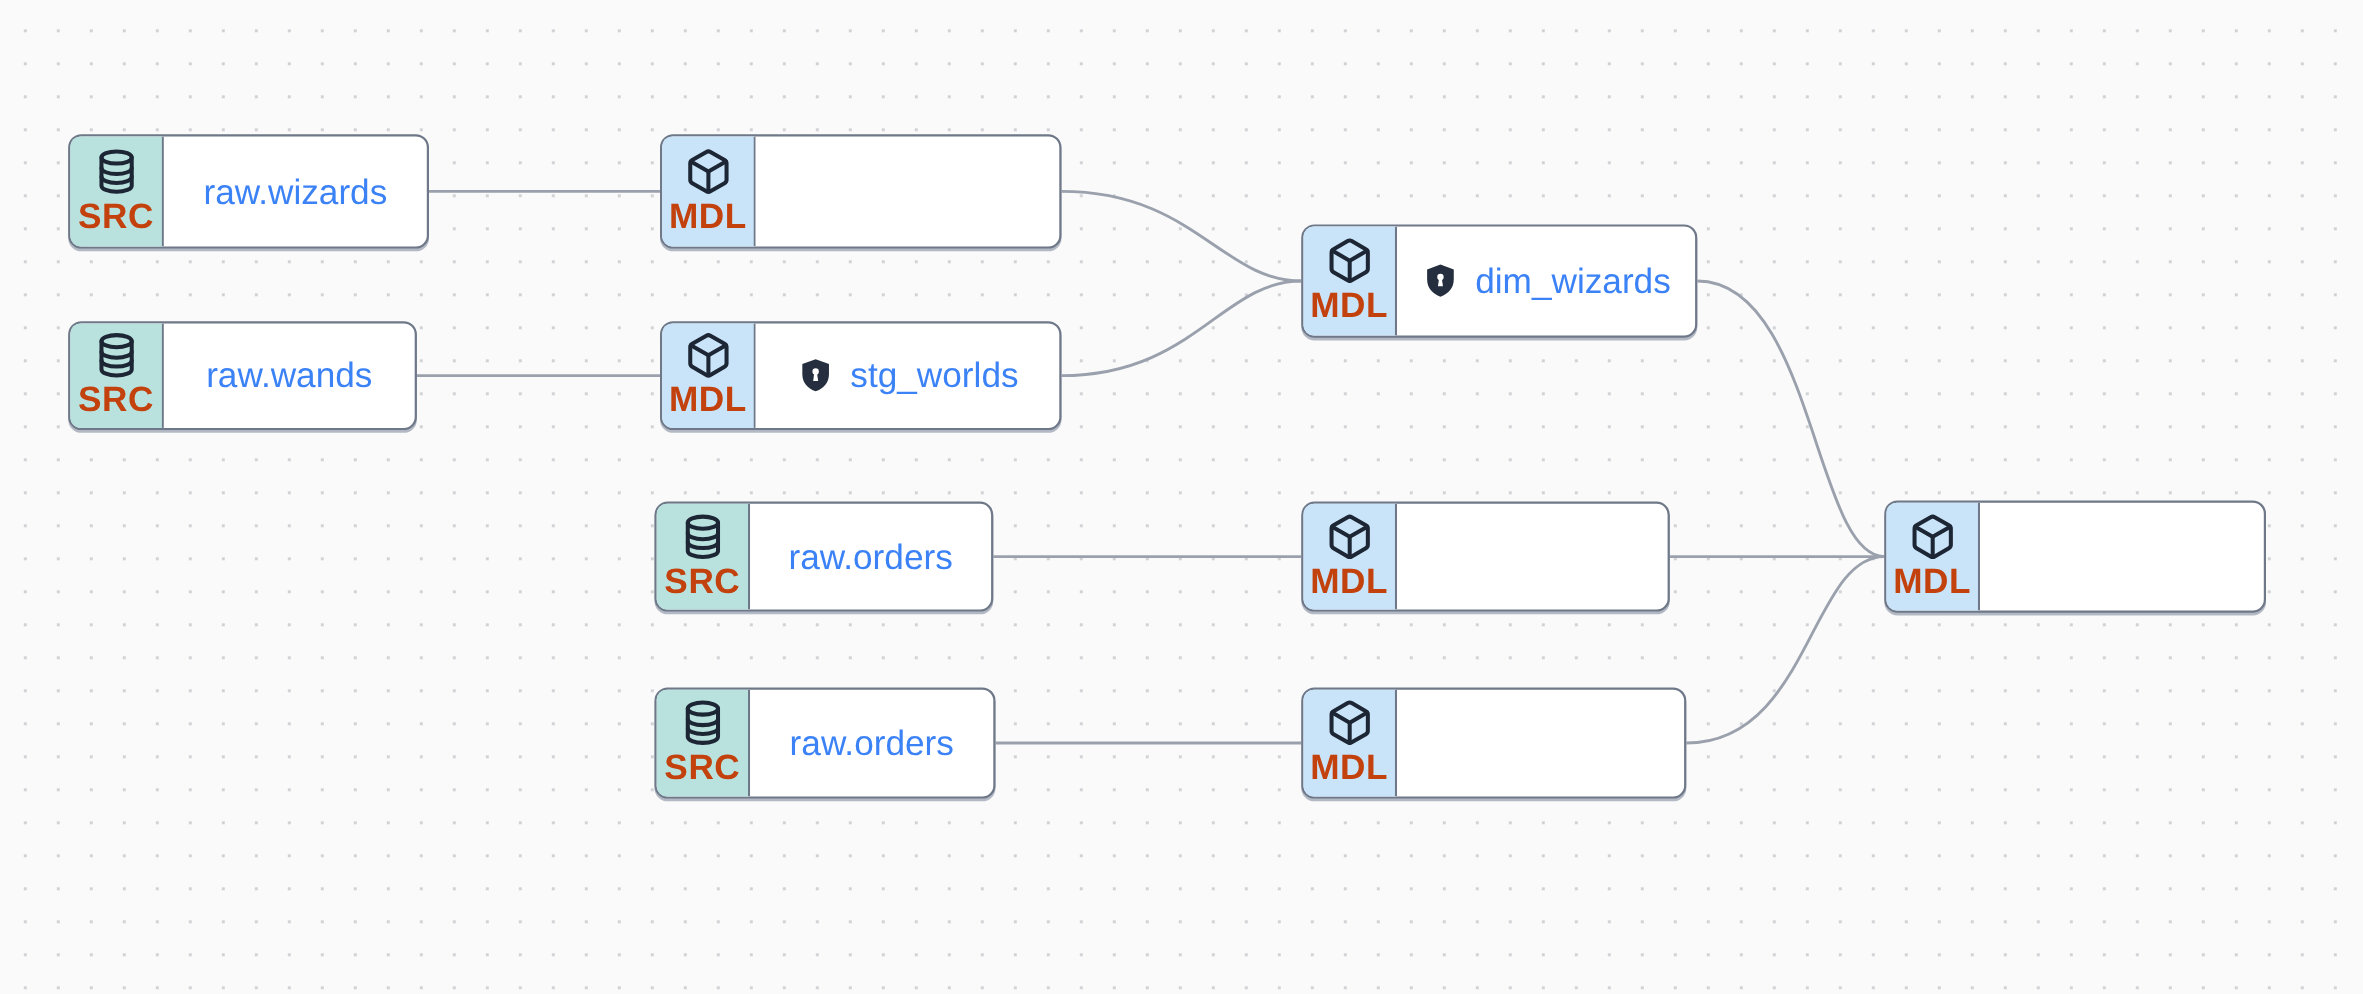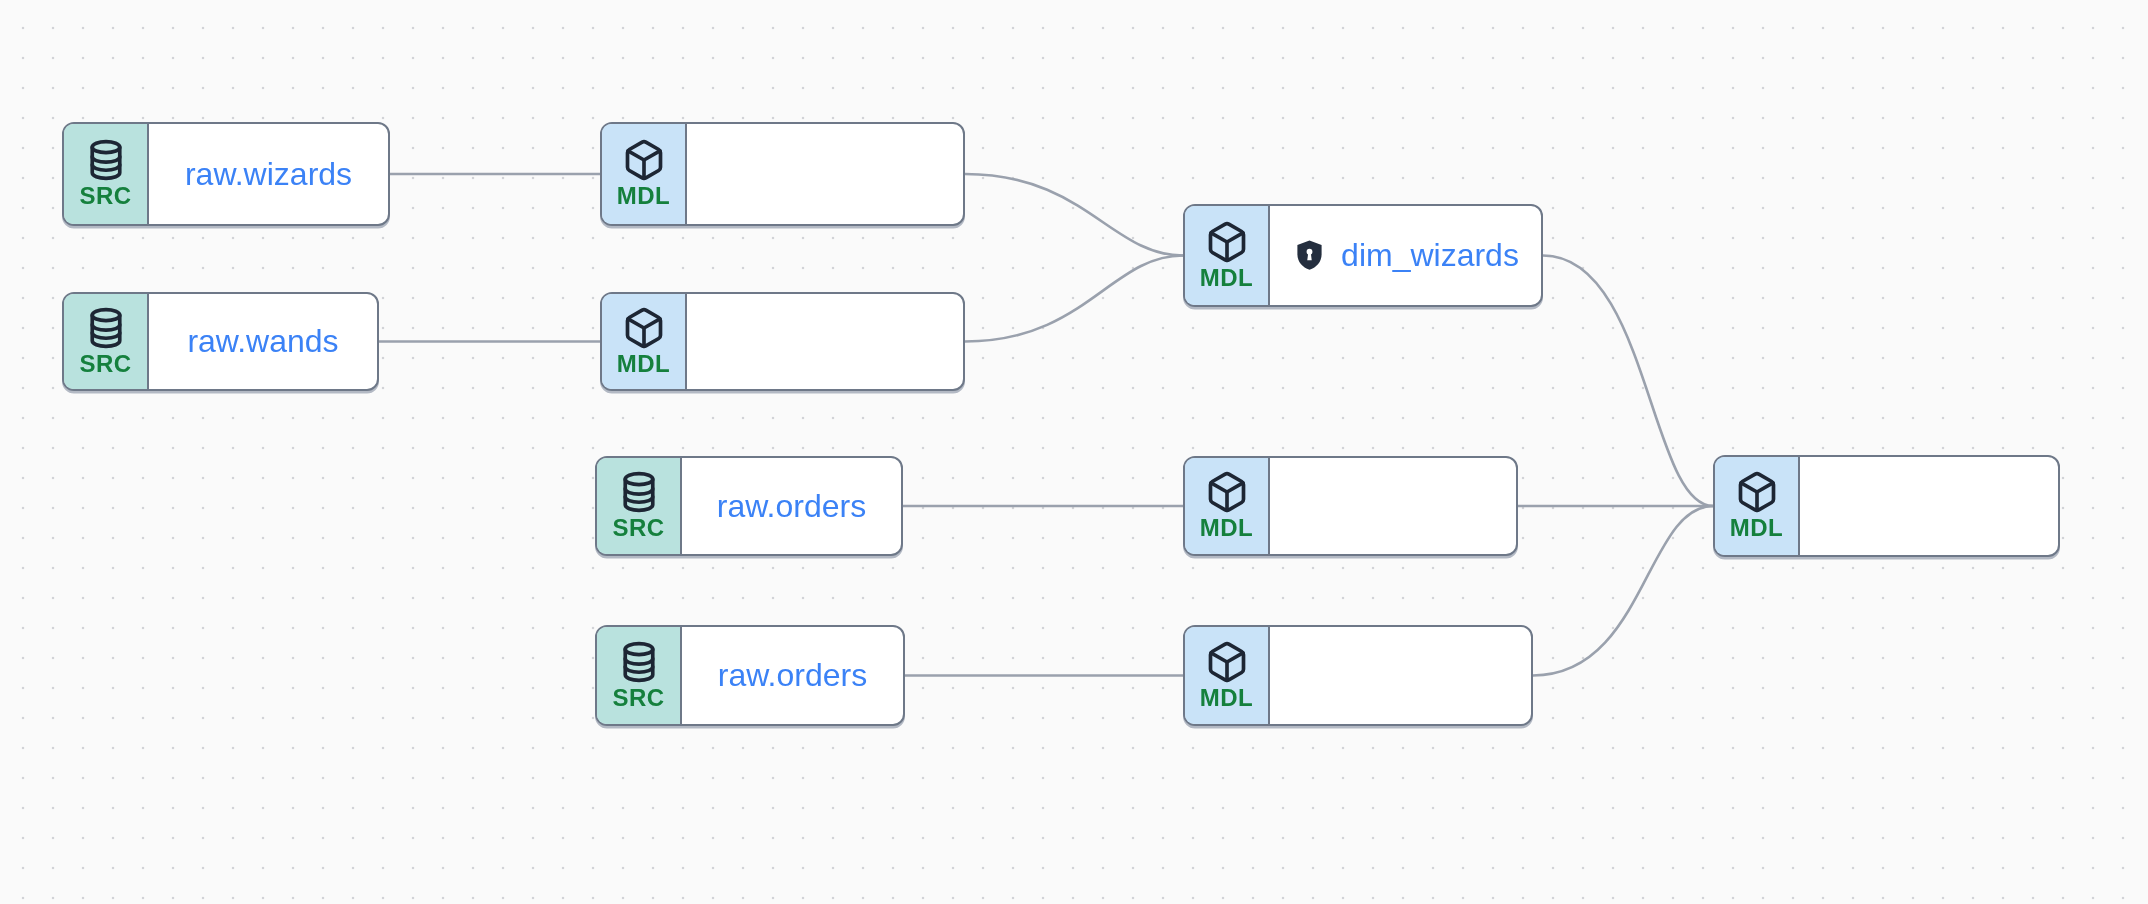--- a/index.html
+++ b/index.html
@@ -29,21 +29,21 @@
   .badge{
     flex:0 0 83px;
     display:flex;flex-direction:column;
     align-items:center;justify-content:center;
     gap:1px;
     border-right:2px solid #6e7888;
     border-radius:9px 0 0 9px;
   }
   .badge .type-icon{width:44px;height:44px;display:block;}
   .badge .badge-label{
-    font-size:24px;font-weight:700;color:#15803d;
+    font-size:32px;font-weight:700;color:#c2410c;
     letter-spacing:0.5px;line-height:1.1;
   }
   .node-body{
     flex:1;
     display:flex;align-items:center;justify-content:center;
     gap:14px;
     padding:0 20px;
     min-width:0;
   }
   .shield-wrap{width:35px;height:35px;display:block;flex:0 0 auto;}
@@ -108,36 +108,44 @@
       </div>
       <div class="node" style="left: 600px; top: 292px; width: 365px; height: 99px;">
         <div class="badge" style="background: rgb(201, 227, 248);">
           <span class="type-icon"><svg viewBox="0 0 24 24" width="100%" height="100%" fill="none" stroke="#1d2634" stroke-width="2" stroke-linecap="round" stroke-linejoin="round">
               <path d="M21 8a2 2 0 0 0-1-1.73l-7-4a2 2 0 0 0-2 0l-7 4A2 2 0 0 0 3 8v8a2 2 0 0 0 1 1.73l7 4a2 2 0 0 0 2 0l7-4A2 2 0 0 0 21 16Z"></path>
               <path d="m3.3 7 8.7 5 8.7-5"></path>
               <path d="M12 22V12"></path>
             </svg></span>
           <span class="badge-label">MDL</span>
         </div>
-      </div>
-      <div class="node" style="left: 1183px; top: 204px; width: 360px; height: 103px;">
-        <div class="badge" style="background: rgb(201, 227, 248);">
-          <span class="type-icon"><svg viewBox="0 0 24 24" width="100%" height="100%" fill="none" stroke="#1d2634" stroke-width="2" stroke-linecap="round" stroke-linejoin="round">
-              <path d="M21 8a2 2 0 0 0-1-1.73l-7-4a2 2 0 0 0-2 0l-7 4A2 2 0 0 0 3 8v8a2 2 0 0 0 1 1.73l7 4a2 2 0 0 0 2 0l7-4A2 2 0 0 0 21 16Z"></path>
-              <path d="m3.3 7 8.7 5 8.7-5"></path>
-              <path d="M12 22V12"></path>
-            </svg></span>
-          <span class="badge-label">MDL</span>
-        </div>
         <div class="node-body">
           <span class="shield-wrap"><svg viewBox="0 0 24 24" width="100%" height="100%">
               <path fill="#242e3e" d="M12 1.7l8.3 3.1v6.3c0 5.3-3.5 9-8.3 10.7-4.8-1.7-8.3-5.4-8.3-10.7V4.8z"></path>
               <circle cx="12" cy="9.4" r="2" fill="#ffffff"></circle>
               <path fill="#ffffff" d="M11.1 10.5h1.8l.65 4.8h-3.1z"></path>
             </svg></span>
+          <span class="node-title">stg_worlds</span>
+        </div>
+      </div>
+      <div class="node" style="left: 1183px; top: 204px; width: 360px; height: 103px;">
+        <div class="badge" style="background: rgb(201, 227, 248);">
+          <span class="type-icon"><svg viewBox="0 0 24 24" width="100%" height="100%" fill="none" stroke="#1d2634" stroke-width="2" stroke-linecap="round" stroke-linejoin="round">
+              <path d="M21 8a2 2 0 0 0-1-1.73l-7-4a2 2 0 0 0-2 0l-7 4A2 2 0 0 0 3 8v8a2 2 0 0 0 1 1.73l7 4a2 2 0 0 0 2 0l7-4A2 2 0 0 0 21 16Z"></path>
+              <path d="m3.3 7 8.7 5 8.7-5"></path>
+              <path d="M12 22V12"></path>
+            </svg></span>
+          <span class="badge-label">MDL</span>
+        </div>
+        <div class="node-body">
+          <span class="shield-wrap"><svg viewBox="0 0 24 24" width="100%" height="100%">
+              <path fill="#242e3e" d="M12 1.7l8.3 3.1v6.3c0 5.3-3.5 9-8.3 10.7-4.8-1.7-8.3-5.4-8.3-10.7V4.8z"></path>
+              <circle cx="12" cy="9.4" r="2" fill="#ffffff"></circle>
+              <path fill="#ffffff" d="M11.1 10.5h1.8l.65 4.8h-3.1z"></path>
+            </svg></span>
           <span class="node-title">dim_wizards</span>
         </div>
       </div>
       <div class="node" style="left: 595px; top: 456px; width: 308px; height: 100px;">
         <div class="badge" style="background: rgb(185, 226, 222);">
           <span class="type-icon"><svg viewBox="0 0 24 24" width="100%" height="100%" fill="none" stroke="#1d2634" stroke-width="2" stroke-linecap="round" stroke-linejoin="round">
               <ellipse cx="12" cy="5" rx="7.5" ry="3"></ellipse>
               <path d="M4.5 5v14c0 1.66 3.36 3 7.5 3s7.5-1.34 7.5-3V5"></path>
               <path d="M4.5 10.2c0 1.66 3.36 3 7.5 3s7.5-1.34 7.5-3"></path>
               <path d="M4.5 14.6c0 1.66 3.36 3 7.5 3s7.5-1.34 7.5-3"></path>

